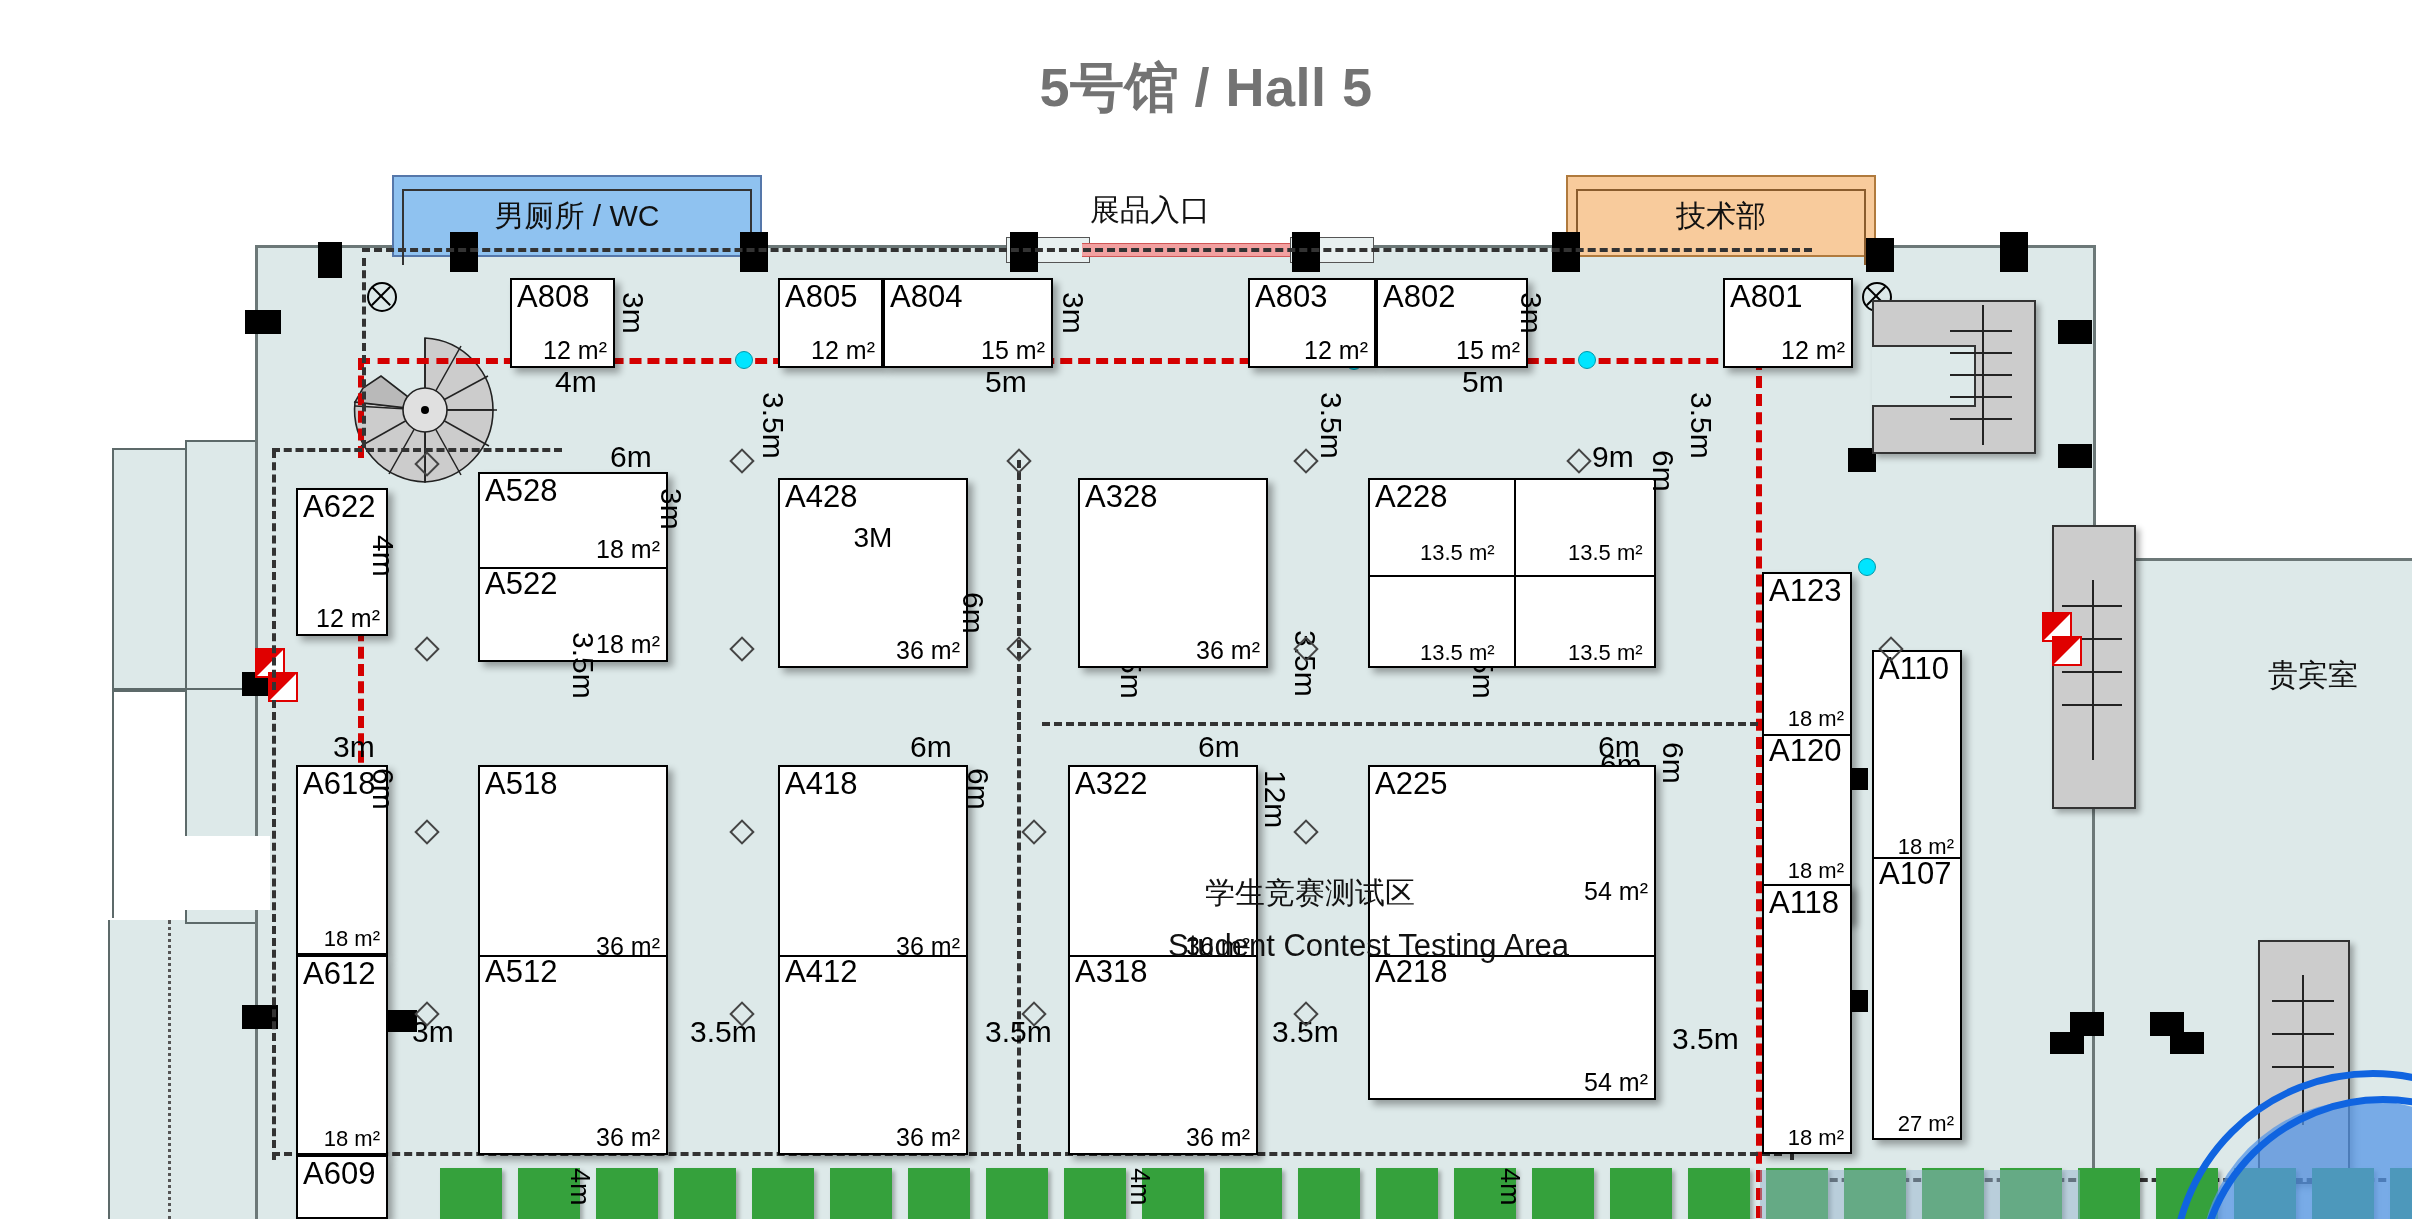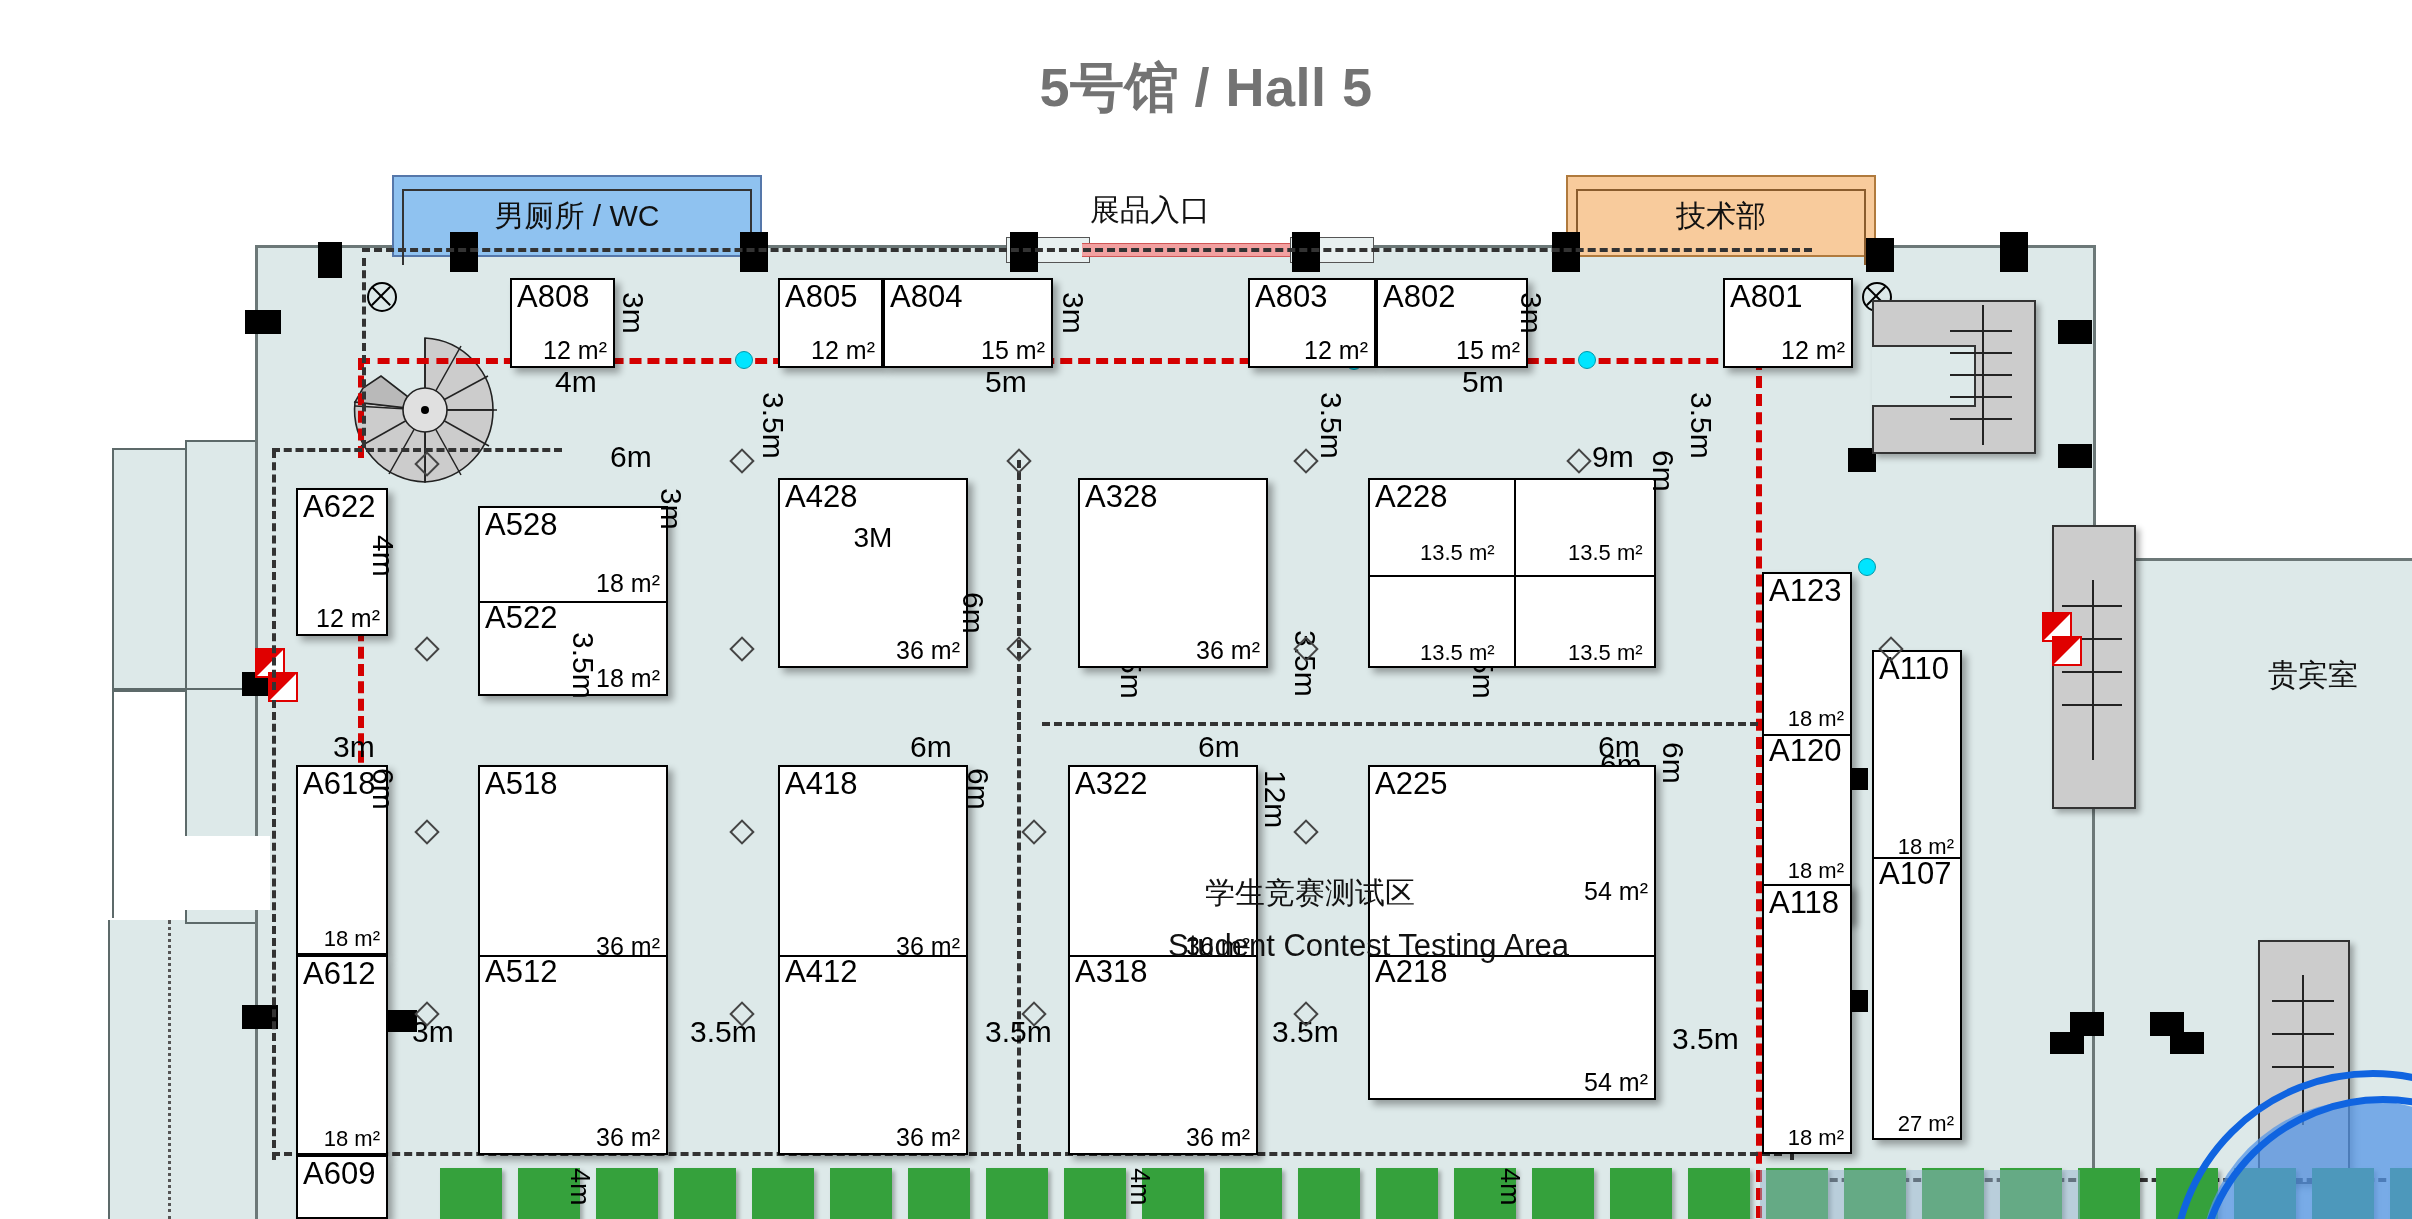--- a/index.html
+++ b/index.html
@@ -254,21 +254,21 @@
     <span class="area">12 m²</span>
   </div>
   <div class="dim v" style="left:1718px;top:392px;">3.5m</div>
 
   <div class="booth" style="left:296px;top:488px;width:92px;height:148px;">
     <span class="bid">A622</span>
     <span class="area">12 m²</span>
   </div>
   <div class="dim v" style="left:400px;top:535px;">4m</div>
 
-  <div class="booth" style="left:478px;top:506px;width:190px;height:190px;">
+  <div class="booth" style="left:478px;top:472px;width:190px;height:190px;">
     <span class="bid">A528</span>
     <span class="area" style="bottom:96px;">18 m²</span>
     <div class="bsplit-h" style="top:93px;"></div>
     <span class="bid" style="top:93px;">A522</span>
     <span class="area">18 m²</span>
   </div>
   <div class="dim" style="left:610px;top:440px;">6m</div>
   <div class="dim v" style="left:688px;top:488px;">3m</div>
   <div class="dim v" style="left:600px;top:632px;">3.5m</div>
 

